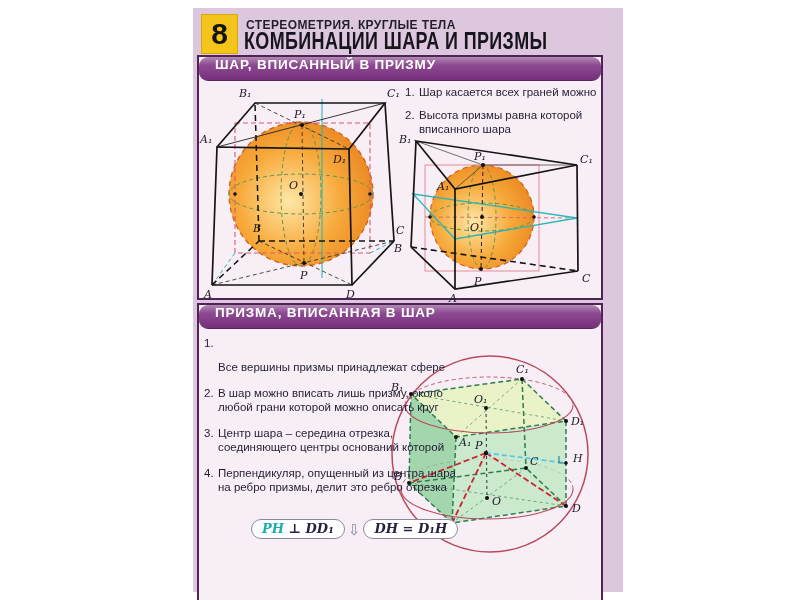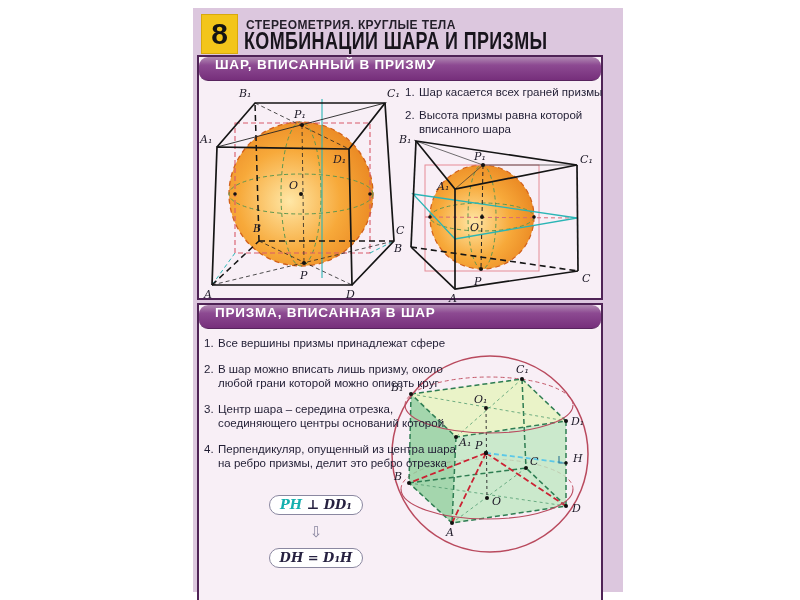--- a/index.html
+++ b/index.html
@@ -32,25 +32,25 @@
   .pc { position:relative; width:100%; height:calc(100% - 25px); }
 
   
   .notes { position:absolute; color:#201d33; font-size:11.5px; line-height:1.22; }
   .notes1 { left:206px; top:4px;  width:198px; }
   .notes2 { left:5px;  top:7px;  width:254px; }
   .note { display:flex; margin-bottom:9px; }
   .notes2 .note { margin-bottom:12px; }
   .note .n { flex:0 0 14px; }
   .note .t { flex:1; }
-  .notes2 .note:first-child .t { white-space:nowrap; }
-
-  
-  .formulas { position:absolute; left:52px; top:166px; width:130px;
-              display:flex; flex-direction:column; align-items:center; gap:9px; }
+  .notes2 .note:first-child .t { white-space:nowrap;margin-top:24px; }
+
+  
+  .formulas { position:absolute; left:52px; top:190px; width:130px;
+              display:flex; flex-direction:row; align-items:center; gap:3px; }
   .fbox { background:#ffffff; border:1.4px solid #8a87a0; border-radius:10px;
           padding:1px 10px 2px; font-family:"DejaVu Serif", serif; font-style:italic;
           font-weight:bold; font-size:13px; color:#262140; white-space:nowrap; }
   .fbox .hl { color:#14b0ae; }
   .farrow { font-size:15px; color:#8a87a0; line-height:1; }
 
   
   svg { position:absolute; }
   .lbl { font-family:"DejaVu Serif", serif; font-style:italic; font-size:11px; fill:#1c1826; }
   .dot { fill:#111111; }
@@ -128,21 +128,21 @@
           <text class="lbl" x="54" y="151">B</text>
           <text class="lbl" x="197" y="153">C</text>
           <text class="lbl" x="101" y="198">P</text>
           <text class="lbl" x="5" y="217">A</text>
           <text class="lbl" x="147" y="217">D</text>
         </svg>
 
         <div class="notes notes1">
           <div class="note">
             <span class="n">1.</span>
-            <span class="t">Шар касается всех граней призмы</span>
+            <span class="t">Шар касается всех граней можно</span>
           </div>
           <div class="note">
             <span class="n">2.</span>
             <span class="t">Высота призмы равна которой вписанного шара</span>
           </div>
         </div>
 
         <svg style="left:192px;top:52px" width="210" height="170" viewBox="0 0 210 170">
 
           <circle cx="91" cy="84" r="52" fill="url(#g1)" stroke="#d2601a" stroke-width="1.2" stroke-dasharray="5 4"></circle>

